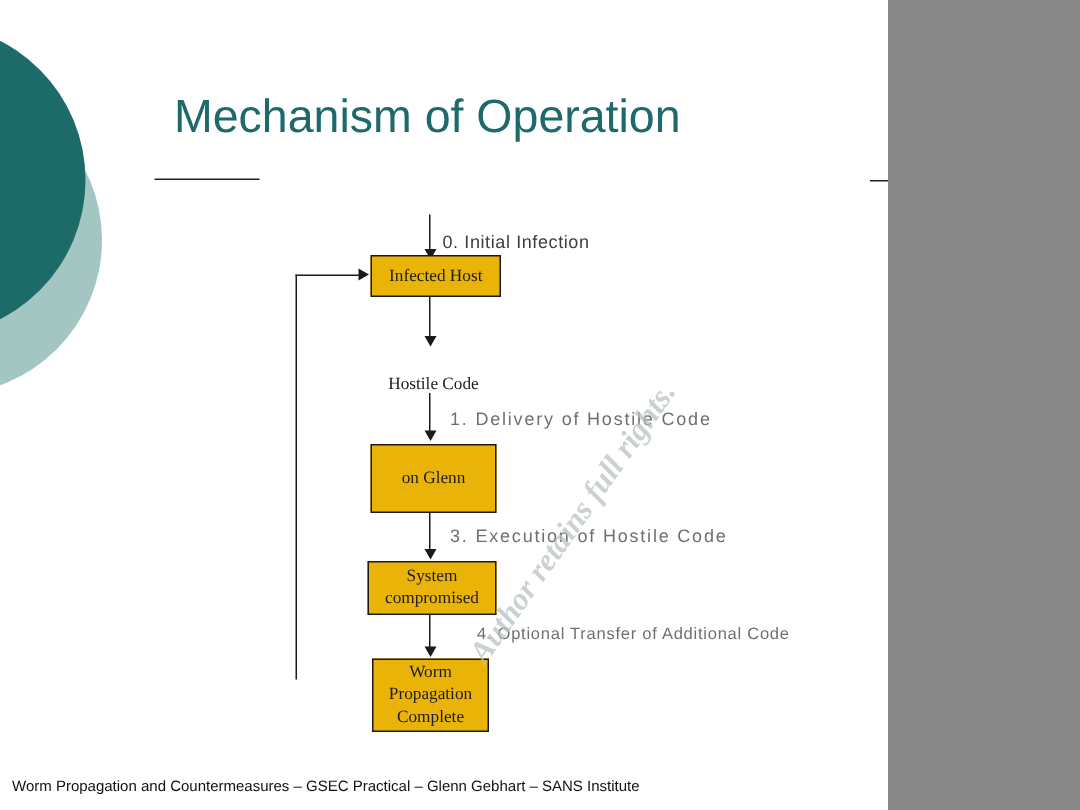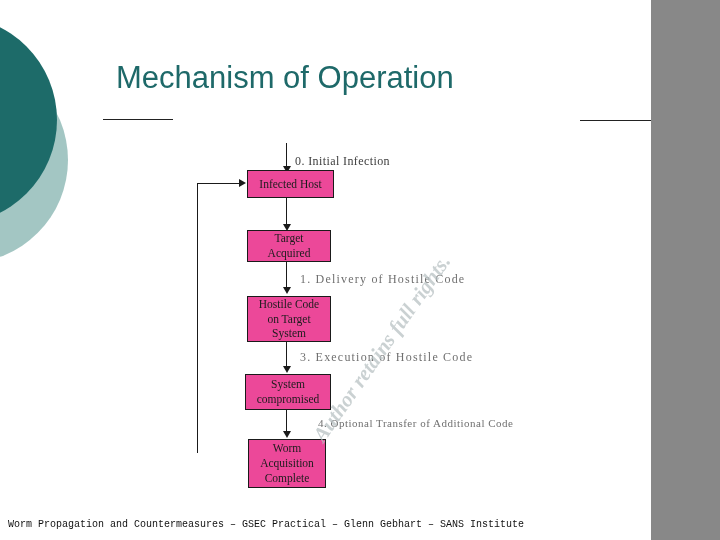--- a/index.html
+++ b/index.html
@@ -1,20 +1,20 @@
 <!DOCTYPE html>
 <html style="--title-color: #1e6969; --circle-dark: #1d6b69; --circle-light: #a3c6c3; --step-dark: #3d3d3d; --step-gray: #6f6f6f; --watermark-color: #b9c2c4;"><head>
 <meta charset="utf-8">
 <style>
   html, body { margin: 0; padding: 0; background: #888; }
   * { box-sizing: border-box; }
 
   .slide {
     position: relative;
-    width: 651px;
+    width: 592px;
     height: 540px;
     background: #ffffff;
     overflow: hidden;
     font-family: "Liberation Sans", sans-serif;
   }
 
   
   .circle { position: absolute; border-radius: 50%; }
   .circle-light {
     left: -138px; top: 57px; width: 206px; height: 206px;
@@ -47,36 +47,36 @@
   .arrow-right {
     position: absolute; width: 0; height: 0;
     border-top: 4px solid transparent;
     border-bottom: 4px solid transparent;
     border-left: 7px solid #1a1a1a;
   }
 
   .fbox {
     position: absolute;
     border: 1px solid #1a1a1a;
-    background: #ec4899;
+    background: #eab308;
     display: flex; flex-direction: column;
     justify-content: center;
     font-family: "Liberation Serif", serif;
     font-size: 11.5px; line-height: 1.3; color: #1c1c1c;
     text-align: center;
   }
   .box-infected   { left: 247px; top: 170px; width: 87px; height: 28px; }
   .box-target     { left: 247px; top: 230px; width: 84px; height: 32px; }
-  .box-hostile    { left: 247px; top: 296px; width: 84px; height: 46px; }
+  .box-hostile    { left: 247px; top: 296px; width: 84px; height: 46px; gap: 48px; }
   .box-system     { left: 245px; top: 374px; width: 86px; height: 36px; }
   .box-worm       { left: 248px; top: 439px; width: 78px; height: 49px; }
 
   .step {
     position: absolute;
-    font-family: Liberation Serif, serif;
+    font-family: Liberation Sans, sans-serif;
     font-size: 12px; white-space: nowrap;
   }
   .step-0 { left: 295px; top: 154px; color: var(--step-dark, #3d3d3d); letter-spacing: 0.4px; }
   .step-1 { left: 293px; top: 209px; color: var(--step-gray, #6f6f6f); letter-spacing: 0.4px; }
   .step-2 { left: 300px; top: 272px; color: var(--step-gray, #6f6f6f); letter-spacing: 1.2px; }
   .step-3 { left: 300px; top: 350px; color: var(--step-gray, #6f6f6f); letter-spacing: 1.2px; }
   .step-4 { left: 318px; top: 417px; color: var(--step-gray, #6f6f6f); font-size: 11px; letter-spacing: 0.5px; }
 
   .watermark {
     position: absolute;
@@ -87,21 +87,21 @@
     font-size: 21px;
     color: var(--watermark-color, #b9c2c4);
     opacity: 0.75;
     transform: rotate(-55deg);
     white-space: nowrap;
     pointer-events: none;
   }
 
   .footer {
     position: absolute; left: 8px; top: 519px;
-    font-family: Liberation Mono, monospace;
+    font-family: Liberation Sans, sans-serif;
     font-size: 10px; color: #111;
     white-space: nowrap;
   }
 </style>
 </head>
 <body>
 
 <div class="slide">
 
   <div class="circle circle-light"></div>
@@ -127,39 +127,35 @@
   <div class="arrow-down" style="left:283px; top:431px;"></div>
 
   <div class="dline" style="left:197px; top:183px; width:1px; height:270px;"></div>
   <div class="dline" style="left:197px; top:183px; width:43px; height:1px;"></div>
   <div class="arrow-right" style="left:239px; top:179px;"></div>
 
   <div class="fbox box-infected">
     <span>Infected Host</span>
   </div>
 
-  <div class="fbox box-target">
-    <span>Target</span>
-    <span>Acquired</span>
-  </div>
 
   <div class="fbox box-hostile">
     <span>Hostile Code</span>
-    <span>on Target</span>
+    <span>on Glenn</span>
     <span>System</span>
   </div>
 
   <div class="fbox box-system">
     <span>System</span>
     <span>compromised</span>
   </div>
 
   <div class="fbox box-worm">
     <span>Worm</span>
-    <span>Acquisition</span>
+    <span>Propagation</span>
     <span>Complete</span>
   </div>
 
   <div class="step step-0">0. Initial Infection</div>
   <div class="step step-2">1. Delivery of Hostile Code</div>
   <div class="step step-3">3. Execution of Hostile Code</div>
   <div class="step step-4">4. Optional Transfer of Additional Code</div>
 
   <div class="watermark">Author retains full rights.</div>
 

